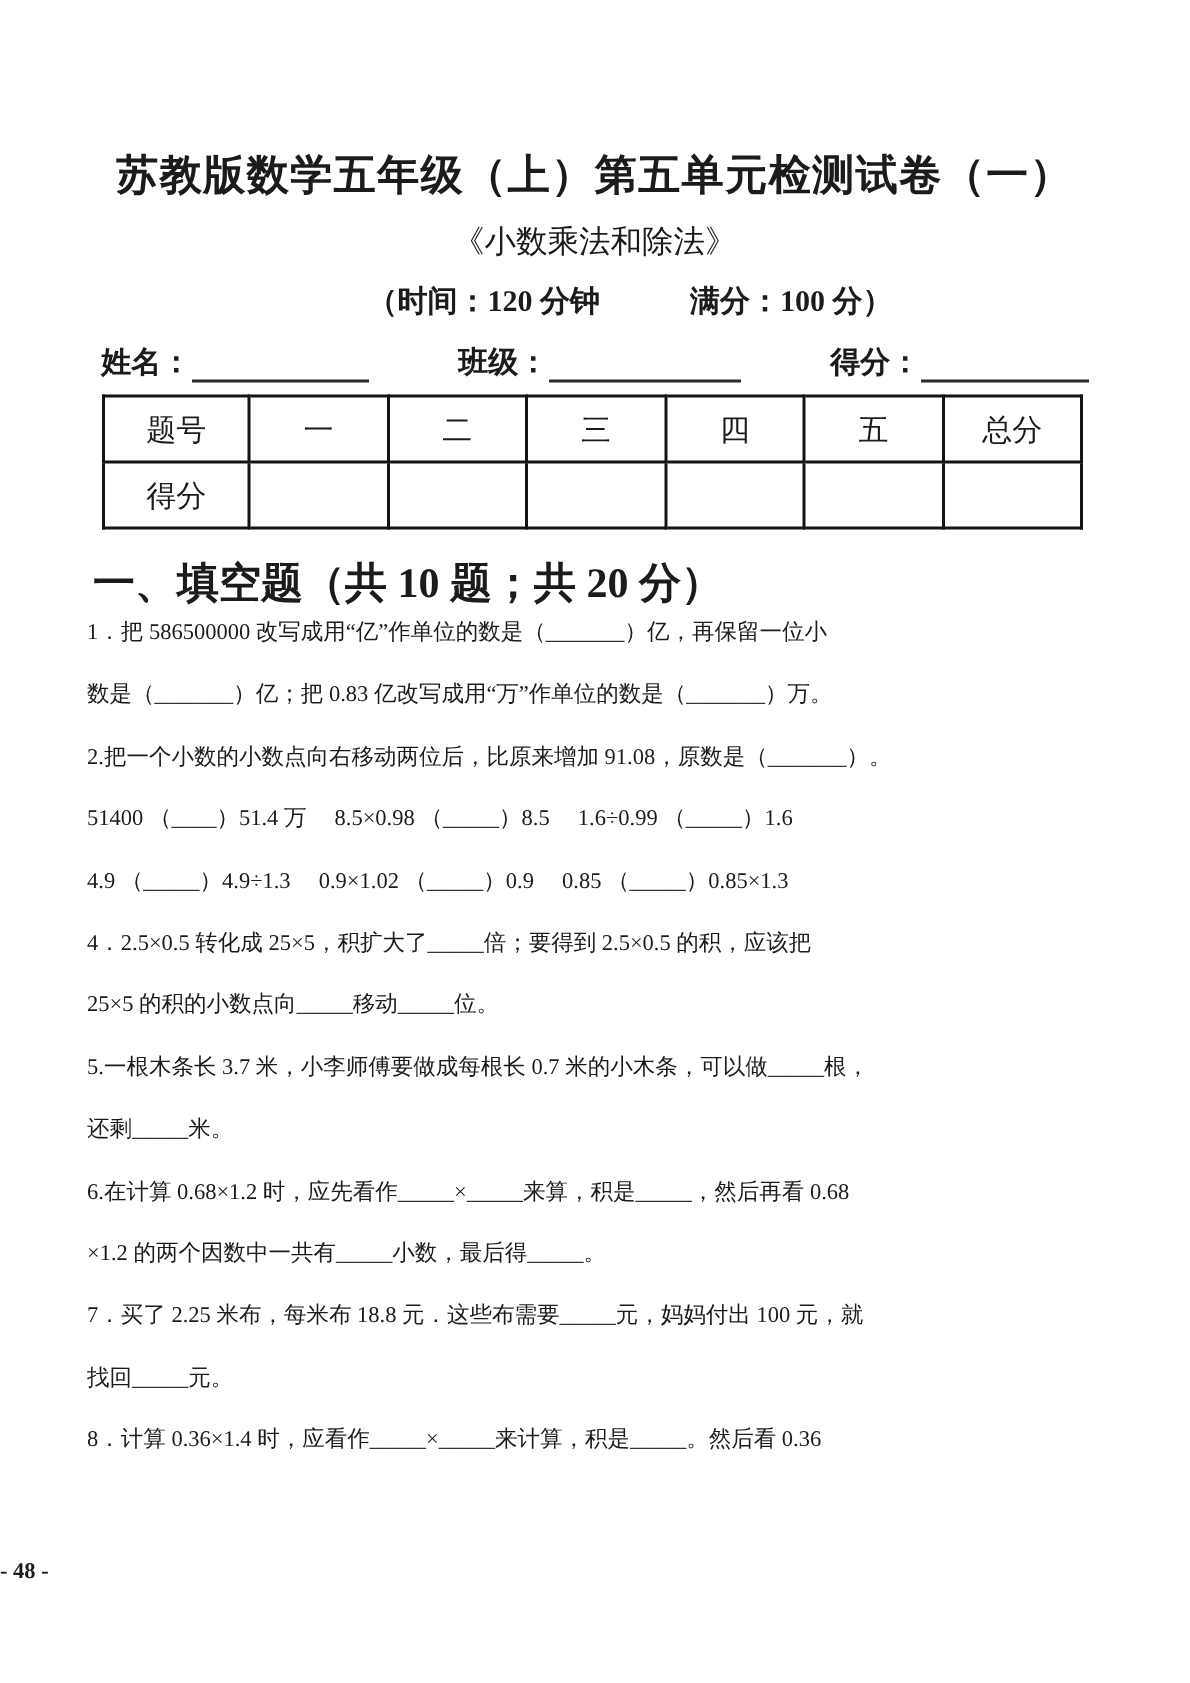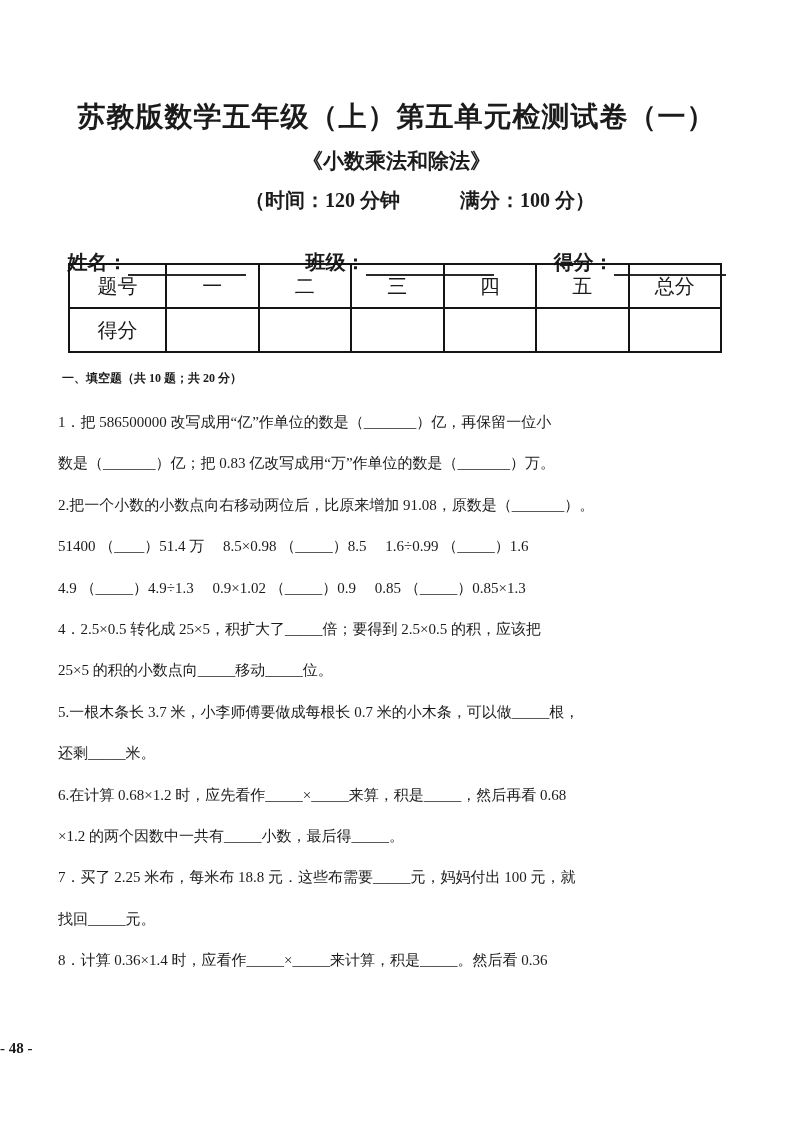--- a/index.html
+++ b/index.html
@@ -19,21 +19,21 @@
     text-align: center;
     font-size: 28px;
     font-weight: 700;
     letter-spacing: 1px;
   }
   .subtitle {
     position: absolute;
     top: 147px; left: 0; right: 0;
     text-align: center;
     font-size: 21px;
-    font-weight: 700;
+    font-weight: 400;
   }
   .meta-line {
     position: absolute;
     top: 187px; left: 0; right: 0;
     text-align: center;
     font-size: 20px;
     font-weight: 700;
     white-space: pre;
     padding-left: 47px;
   }
@@ -41,21 +41,21 @@
     position: absolute;
     top: 228px; left: 0; right: 0;
     display: flex;
     justify-content: center;
     align-items: flex-end;
     font-size: 20px;
     font-weight: 700;
     gap: 48px;
   }
   .name-row .grp { display: flex; align-items: flex-end; margin-right: 12px; }
-  .name-row .grp:last-child { margin-right: 0; margin-top: 21px; }
+  .name-row .grp:last-child { margin-right: 0; }
   .blank-line {
     display: inline-block;
     border-bottom: 2px solid #2a2a2a;
     height: 22px;
   }
   .bl-name { width: 118px; }
   .bl-class { width: 128px; }
   .bl-score { width: 112px; }
 
   table.score-table {
@@ -71,21 +71,21 @@
     text-align: center;
     vertical-align: middle;
     font-size: 20px;
     font-weight: 400;
   }
   table.score-table td.first-col { width: 97px; }
 
   .section-heading {
     position: absolute;
     top: 370px; left: 62px;
-    font-size: 12px;
+    font-size: 28px;
     font-weight: 700;
     white-space: pre;
   }
   .lines {
     position: absolute;
     top: 402px; left: 58px; right: 50px;
   }
   .qline {
     height: 41.4px;
     line-height: 41.4px;

